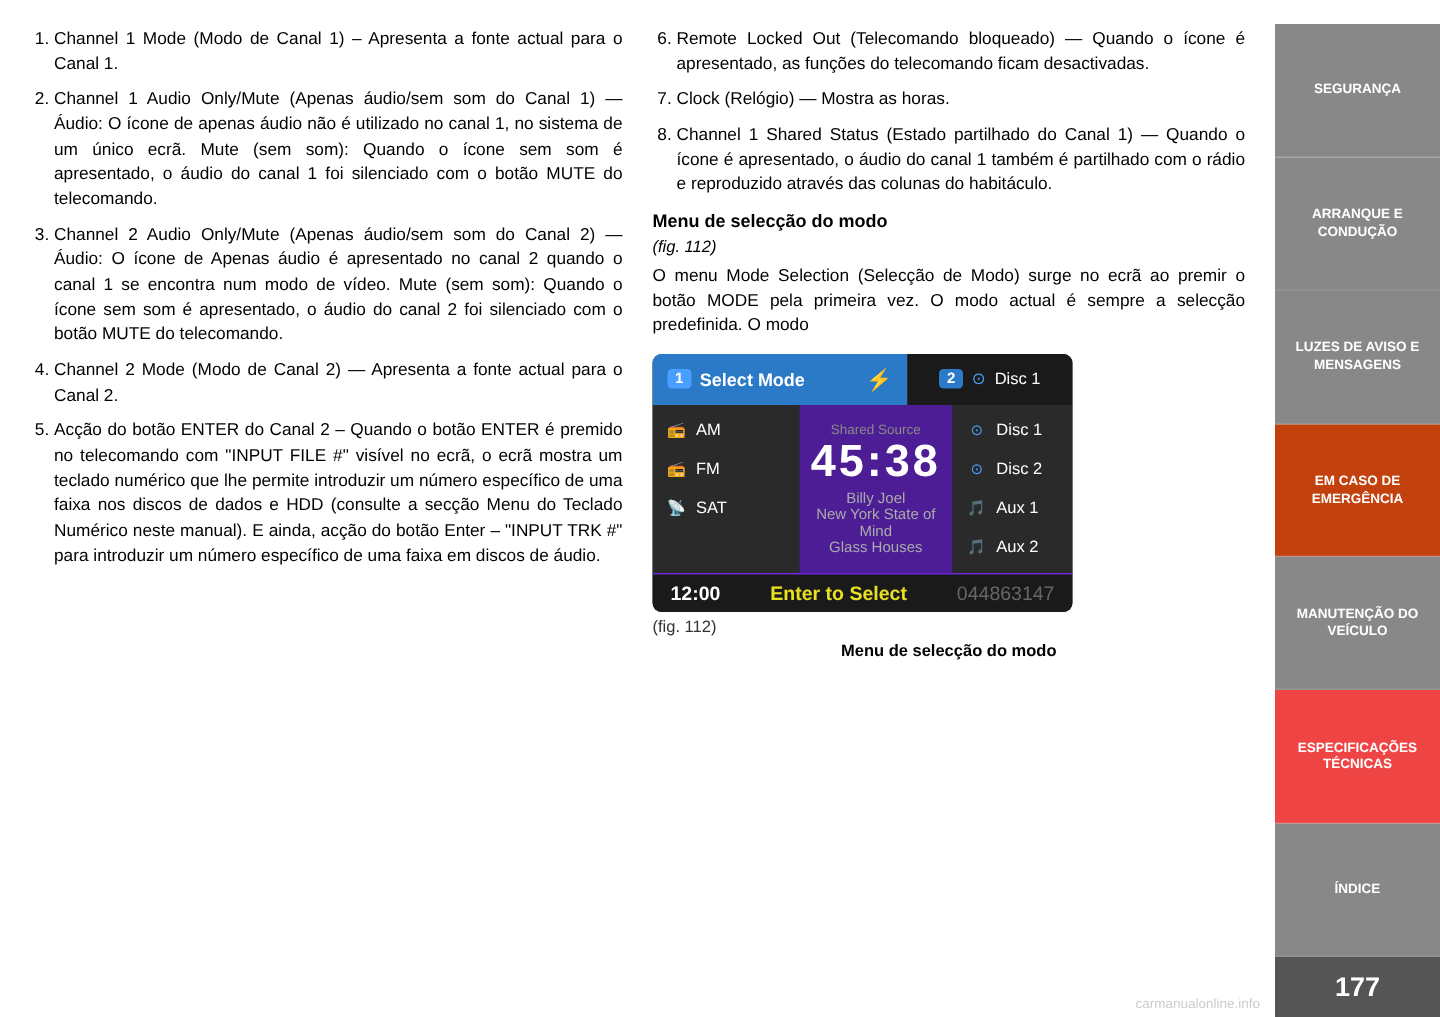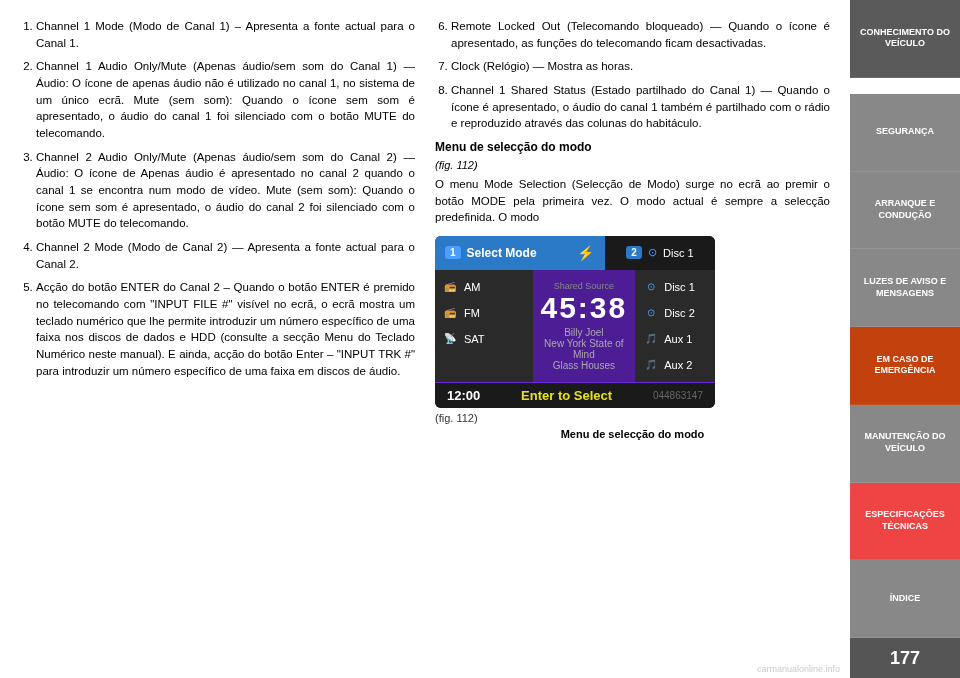--- a/index.html
+++ b/index.html
@@ -201,21 +201,21 @@
     }
 
     .ui-enter-select {
       color: #e8e020;
       font-size: 13px;
       font-weight: bold;
     }
 
     .ui-product-code {
       color: #666;
-      font-size: 10px;
+      font-size: 13px;
     }
 
     .fig-caption {
       font-size: 11px;
       color: #333;
       margin-bottom: 2px;
     }
 
     .fig-title {
       font-size: 11px;
@@ -372,24 +372,20 @@
         </div>
       </div>
 
       <div class="fig-caption">(fig. 112)</div>
       <div class="fig-title">Menu de selecção do modo</div>
     </div>
   </div>
 </div>
 
 <div class="sidebar">
-  <div class="sidebar-item active" style="background:#5a5a5a;font-size:9px;">
-    <span>CONHECIMENTO
-DO VEÍCULO</span>
-  </div>
   <div class="sidebar-item dark" style="background:#888;font-size:9px;margin-top:16px;">
     <span>SEGURANÇA</span>
   </div>
   <div class="sidebar-item dark" style="background:#888;font-size:9px;">
     <span>ARRANQUE
 E CONDUÇÃO</span>
   </div>
   <div class="sidebar-item dark" style="background:#888;font-size:9px;">
     <span>LUZES DE
 AVISO E

